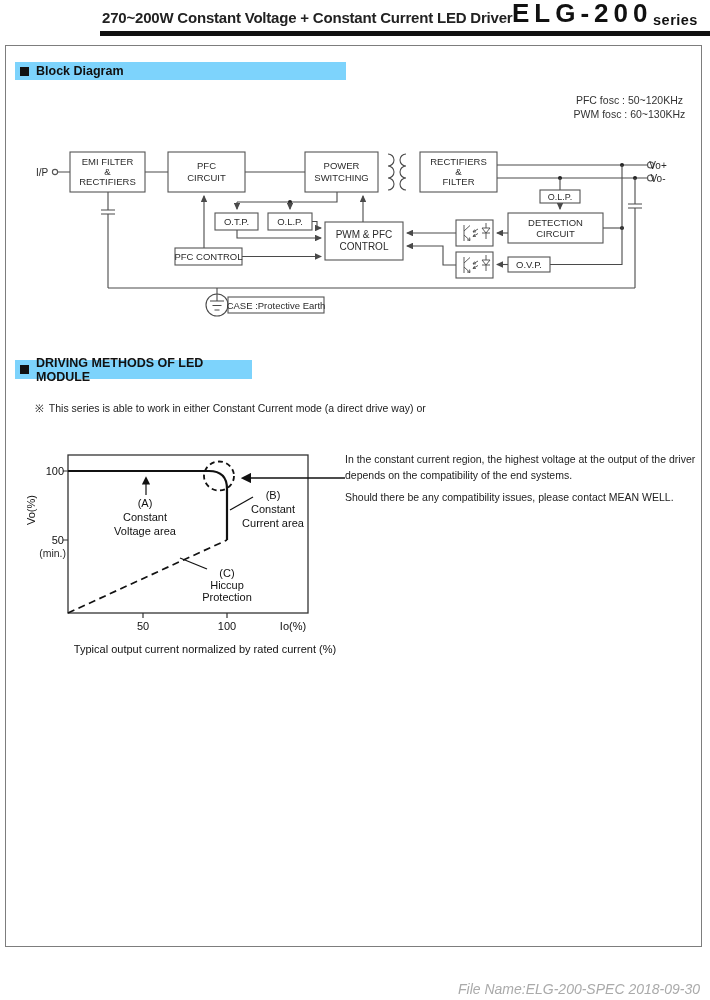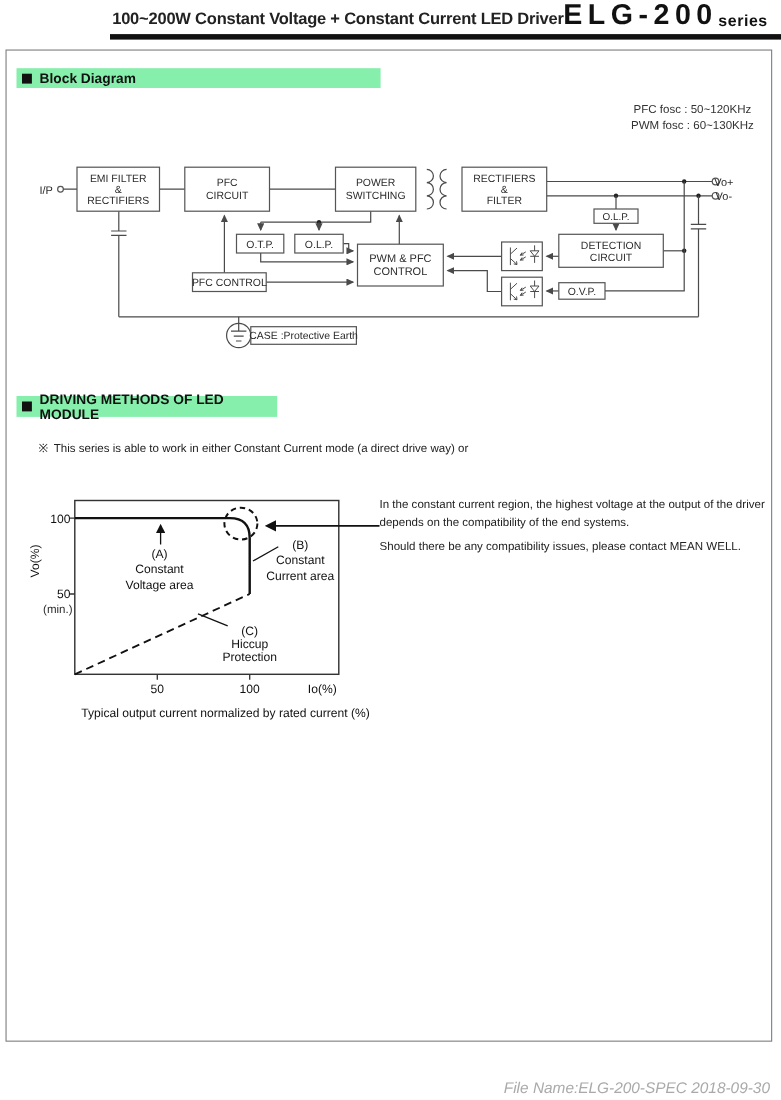--- a/index.html
+++ b/index.html
@@ -7,21 +7,21 @@
        font-family:"Liberation Sans",sans-serif;color:#1a1a1a;}
   .abs{position:absolute;}
   
   .hd-title{left:102px;top:9px;font-size:15px;font-weight:600;letter-spacing:-0.2px;color:#222;}
   .hd-model{left:512px;top:-2px;font-size:26px;font-weight:bold;letter-spacing:5px;color:#111;}
   .hd-series{left:653px;top:12px;font-size:14.5px;font-weight:bold;letter-spacing:0.5px;color:#111;}
   .hd-rule{left:100px;top:31px;width:610px;height:4.5px;background:#111;}
   
   .frame{left:5px;top:45px;width:695px;height:900px;border:1.2px solid #7d7d7d;background:#fff;}
   
-  .band{background:#86efac;display:flex;align-items:center;gap:7px;padding-left:5px;box-sizing:border-box;}
+  .band{background:#7dd3fc;display:flex;align-items:center;gap:7px;padding-left:5px;box-sizing:border-box;}
   .band .sq{width:9px;height:9px;background:#111;flex:0 0 auto;}
   .band .bt{font-size:12.5px;font-weight:bold;color:#111;}
   .band1{left:15px;top:62px;width:331px;height:18px;}
   .band2{left:15px;top:360px;width:237px;height:19px;}
   .oscnote{left:552px;top:94px;width:155px;text-align:center;font-size:10.5px;line-height:1.3;color:#333;}
   
   .note{left:35px;top:401px;display:flex;gap:5px;font-size:10.5px;color:#222;line-height:1.45;}
   .sidetext{left:345px;top:452px;width:360px;font-size:10.5px;color:#222;line-height:1.5;}
   .sidetext .p2{margin-top:6px;}
   .nowrap{white-space:nowrap;}
@@ -34,21 +34,21 @@
   .ln{stroke:#4a4a4a;stroke-width:1.1;fill:none;}
   .dot{fill:#222;stroke:none;}
   .blktxt{font-size:9.5px;text-anchor:middle;}
   .blktxt2{font-size:10px;text-anchor:middle;}
   .gtxt{font-size:11px;text-anchor:middle;fill:#111;}
   .gtick{font-size:11px;fill:#111;}
 </style>
 </head>
 <body>
 
-<div class="abs hd-title">100~200W Constant Voltage + Constant Current LED Driver</div>
+<div class="abs hd-title">270~200W Constant Voltage + Constant Current LED Driver</div>
 <div class="abs hd-model">ELG-200</div>
 <div class="abs hd-series">series</div>
 <div class="abs hd-rule"></div>
 
 <div class="abs frame"></div>
 
 <div class="abs band band1">
   <span class="sq"></span>
   <span class="bt">Block Diagram</span>
 </div>

